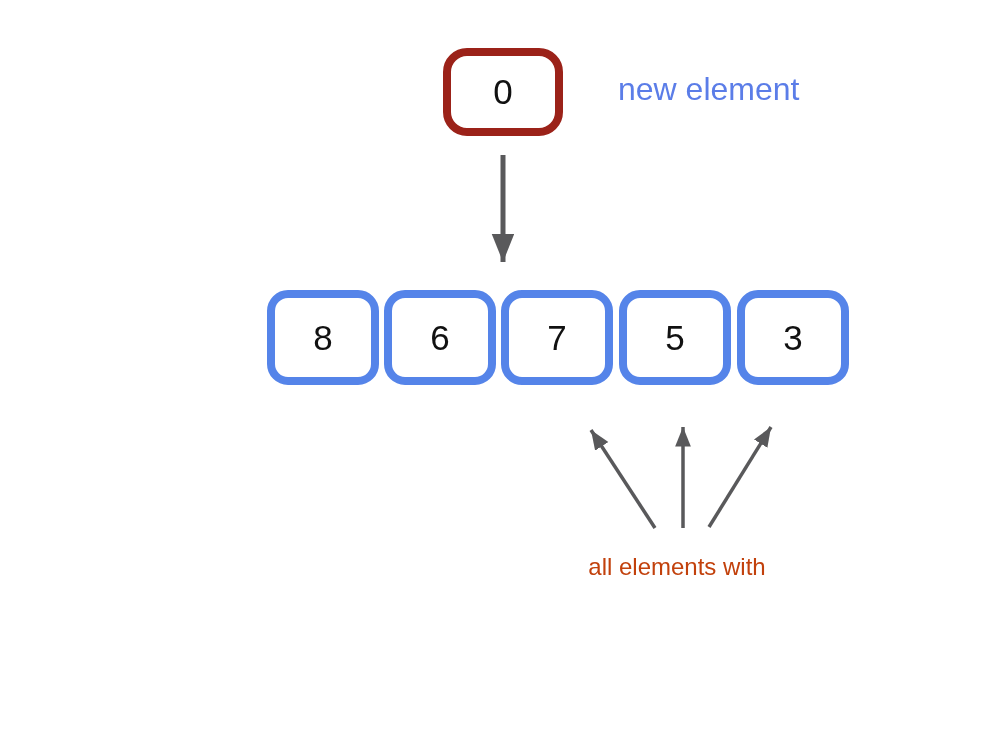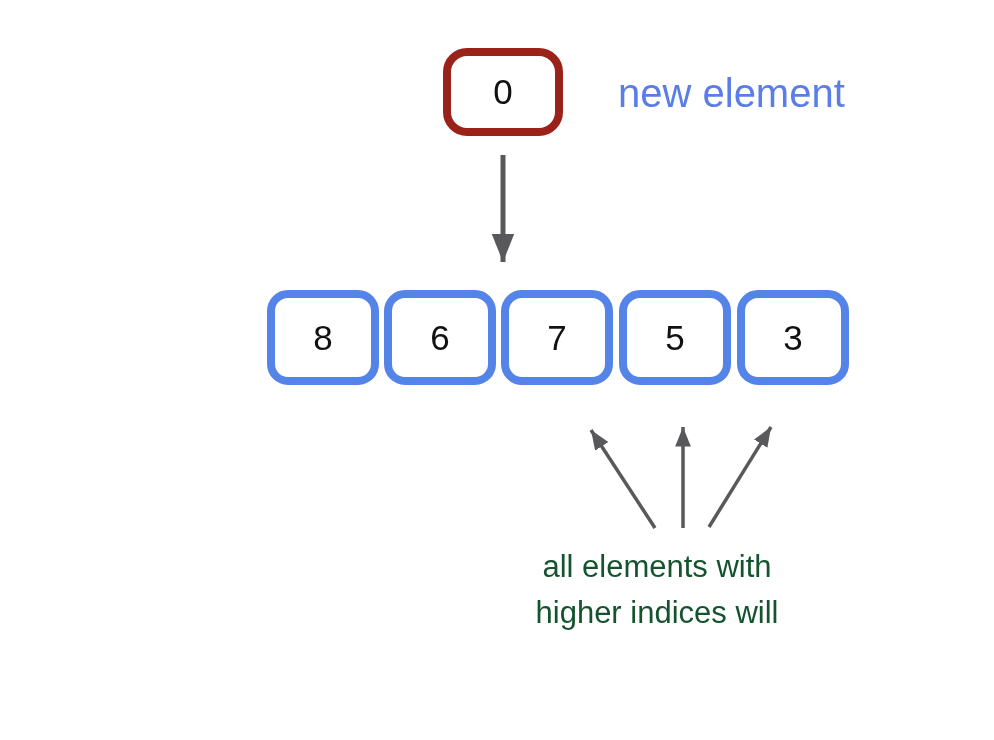--- a/index.html
+++ b/index.html
@@ -47,35 +47,35 @@
   .cell-3 { left: 619px; }
   .cell-4 { left: 737px; }
   .blue-label {
     position: absolute;
     color: #5b7de8;
     white-space: nowrap;
   }
   .label-new-element {
     left: 618px;
     top: 71px;
-    font-size: 40px;
+    font-size: 32px;
   }
   .label-old-array {
     left: 65px;
     top: 315px;
     font-size: 31px;
   }
   .annotation {
     position: absolute;
-    left: 481px;
+    left: 501px;
     top: 544px;
     width: 352px;
     text-align: center;
-    color: #14532d;
-    font-size: 31px;
+    color: #c2410c;
+    font-size: 24px;
     line-height: 46px;
   }
   .arrow-layer {
     position: absolute;
     left: 0;
     top: 0;
     width: 994px;
     height: 740px;
     pointer-events: none;
   }
@@ -125,16 +125,15 @@
     <g>
       <line x1="683" y1="528" x2="683" y2="427" stroke="#59595b" stroke-width="3.5" marker-end="url(#ah)"></line>
     </g>
     <g>
       <line x1="709" y1="527" x2="771" y2="427" stroke="#59595b" stroke-width="3.5" marker-end="url(#ah)"></line>
     </g>
   </svg>
 
   <div class="annotation">
     <div>all elements with</div>
-    <div>higher indices will</div>
   </div>
 
 </div>
 
 </body></html>

